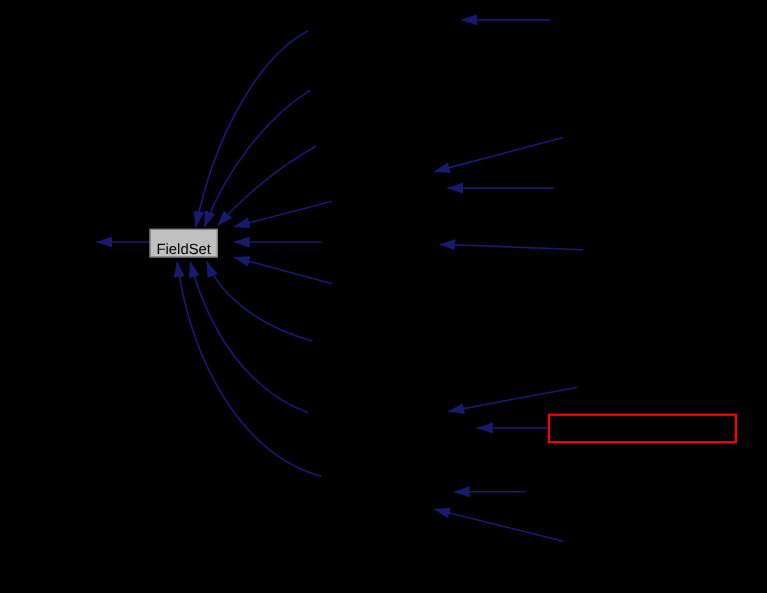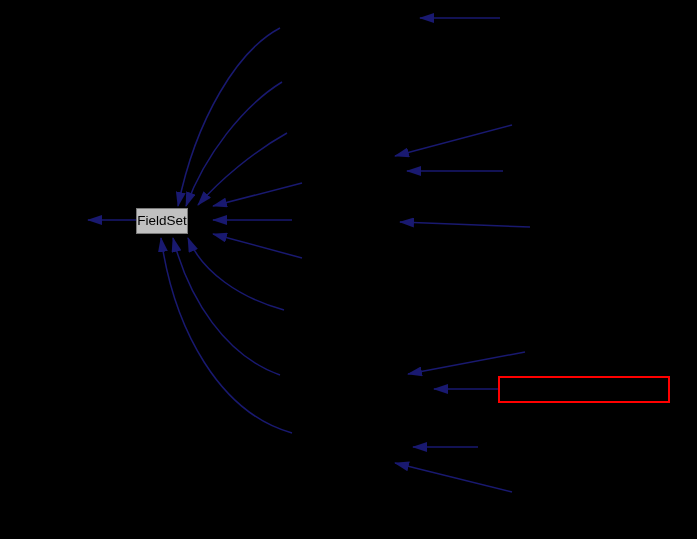--- a/index.html
+++ b/index.html
@@ -78,21 +78,21 @@
       <path d="M 500 18 L 420 18" class="edge" marker-end="url(#arrow)"></path>
       <path d="M 512 125 L 395 156" class="edge" marker-end="url(#arrow)"></path>
       <path d="M 503 171 L 407 171" class="edge" marker-end="url(#arrow)"></path>
       <path d="M 530 227 L 400 222" class="edge" marker-end="url(#arrow)"></path>
       <path d="M 525 352 L 408 374" class="edge" marker-end="url(#arrow)"></path>
       <path d="M 498 389 L 434 389" class="edge" marker-end="url(#arrow)"></path>
       <path d="M 478 447 L 413 447" class="edge" marker-end="url(#arrow)"></path>
       <path d="M 512 492 L 395 463" class="edge" marker-end="url(#arrow)"></path>
     </svg>
 
-  <div class="node node-main" style="left: 136px; top: 208px; width: 52px; height: 26px;">
+  <div class="node node-main" style="left: 136px; top: 208px; width: 62px; height: 26px; align-items: flex-end;">
     <span>FieldSet</span>
   </div>
 
   <div class="node node-highlight" style="left: 498px; top: 376px; width: 172px; height: 27px;">
     <span></span>
   </div>
 
 </div>
 
 </body></html>

